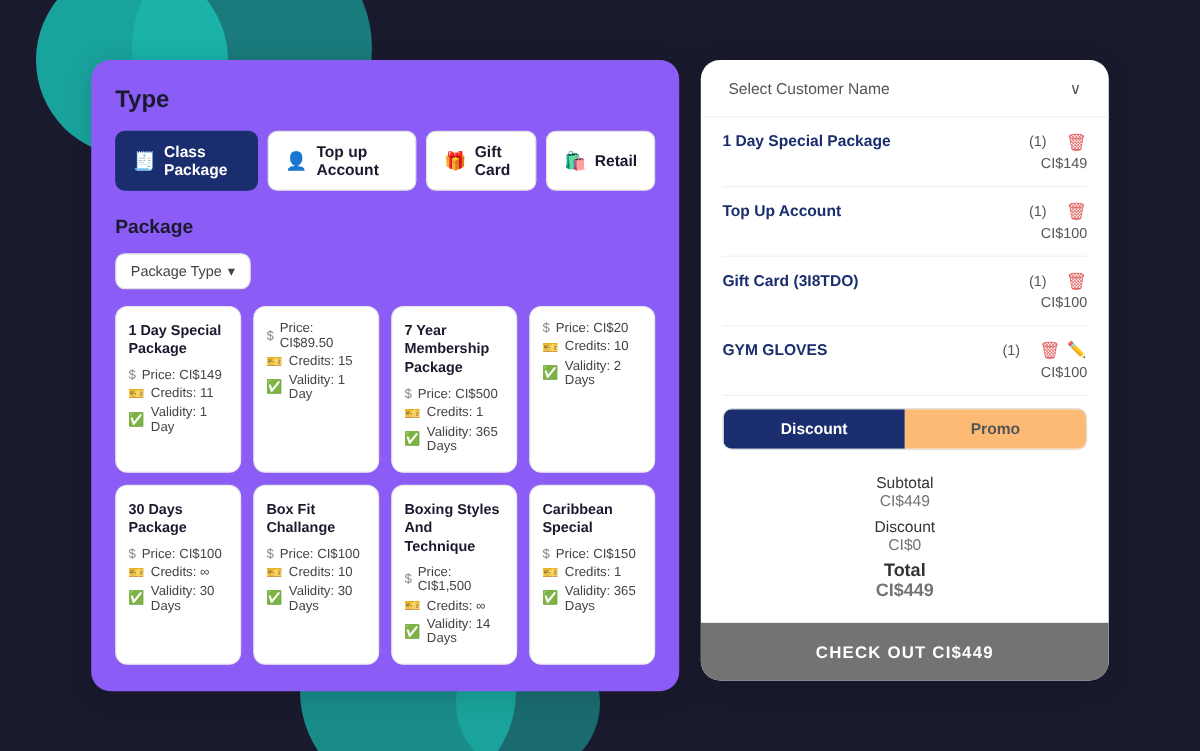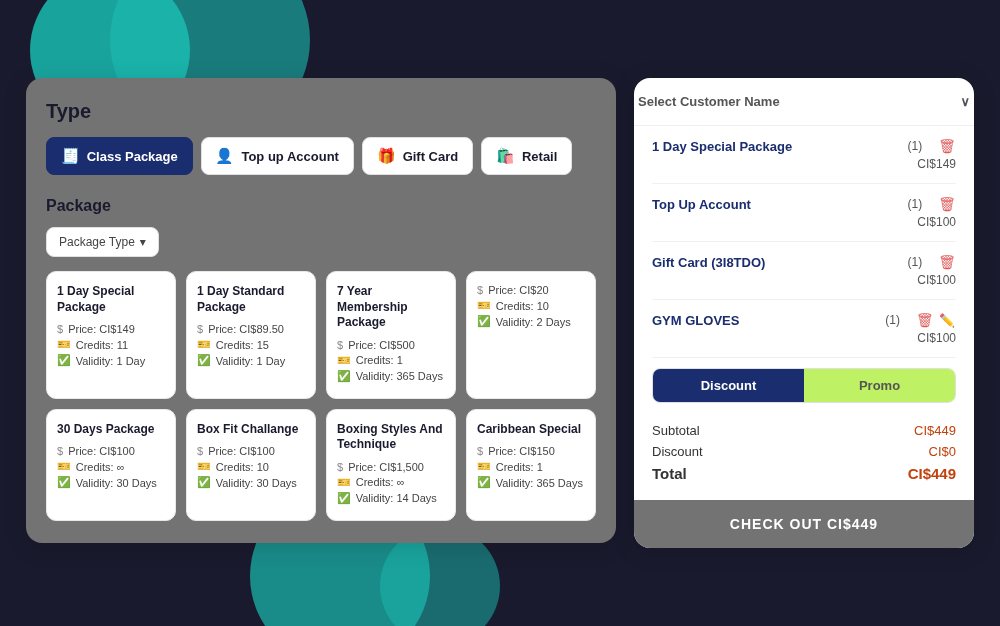--- a/index.html
+++ b/index.html
@@ -36,24 +36,24 @@
       position: relative;
       z-index: 1;
       display: flex;
       gap: 18px;
       align-items: flex-start;
       padding: 20px;
     }
 
     
     .left-panel {
-      background: #737373;
+      background: #8b5cf6;
       border-radius: 16px;
       padding: 22px 20px;
-      width: 590px;
+      width: 490px;
       box-shadow: 0 4px 24px rgba(0,0,0,0.13);
     }
 
     .section-title {
       font-size: 20px;
       font-weight: 700;
       color: #1a1a2e;
       margin-bottom: 14px;
     }
 
@@ -173,24 +173,23 @@
       padding: 0;
       width: 340px;
       box-shadow: 0 4px 24px rgba(0,0,0,0.13);
       overflow: hidden;
     }
 
     .customer-dropdown {
       display: flex;
       align-items: center;
       justify-content: space-between;
-      padding: 16px 4px;
+      padding: 16px 23px;
       border-bottom: 1.5px solid #f0f0f0;
       cursor: pointer;
-      font-weight: bold;
     }
     .customer-dropdown span {
       font-size: 13px;
       color: #555;
     }
 
     .cart-items {
       padding: 0 18px;
     }
 
@@ -253,48 +252,48 @@
       overflow: hidden;
       border: 1.5px solid #e0e0e0;
     }
     .dp-tab {
       flex: 1;
       text-align: center;
       padding: 9px;
       font-size: 13px;
       font-weight: 600;
       cursor: pointer;
-      background: #bef264;
+      background: #fdba74;
       color: #555;
     }
     .dp-tab.active {
       background: #1a2d6e;
       color: #fff;
     }
 
     .totals {
       padding: 10px 18px 6px;
     }
     .total-row {
       display: flex;
-      justify-content: space-between;
       align-items: center;
       margin-bottom: 6px;
+      flex-direction: column;
     }
     .total-label {
       font-size: 13px;
       color: #333;
     }
     .total-label.bold {
       font-weight: 700;
       font-size: 15px;
     }
     .total-value {
       font-size: 13px;
-      color: #c2410c;
+      color: #737373;
     }
     .total-value.bold {
       font-weight: 700;
       font-size: 15px;
     }
 
     .checkout-btn {
       display: block;
       width: 100%;
       background: #737373;
@@ -364,21 +363,20 @@
     <div class="package-detail">
       <span class="detail-icon">🎫</span>
       <span>Credits: 11</span>
     </div>
     <div class="package-detail">
       <span class="detail-icon">✅</span>
       <span>Validity: 1 Day</span>
     </div>
   </div>
         <div class="package-card">
-    <div class="package-card-title">1 Day Standard Package</div>
     <div class="package-detail">
       <span class="detail-icon">$</span>
       <span>Price: CI$89.50</span>
     </div>
     <div class="package-detail">
       <span class="detail-icon">🎫</span>
       <span>Credits: 15</span>
     </div>
     <div class="package-detail">
       <span class="detail-icon">✅</span>

